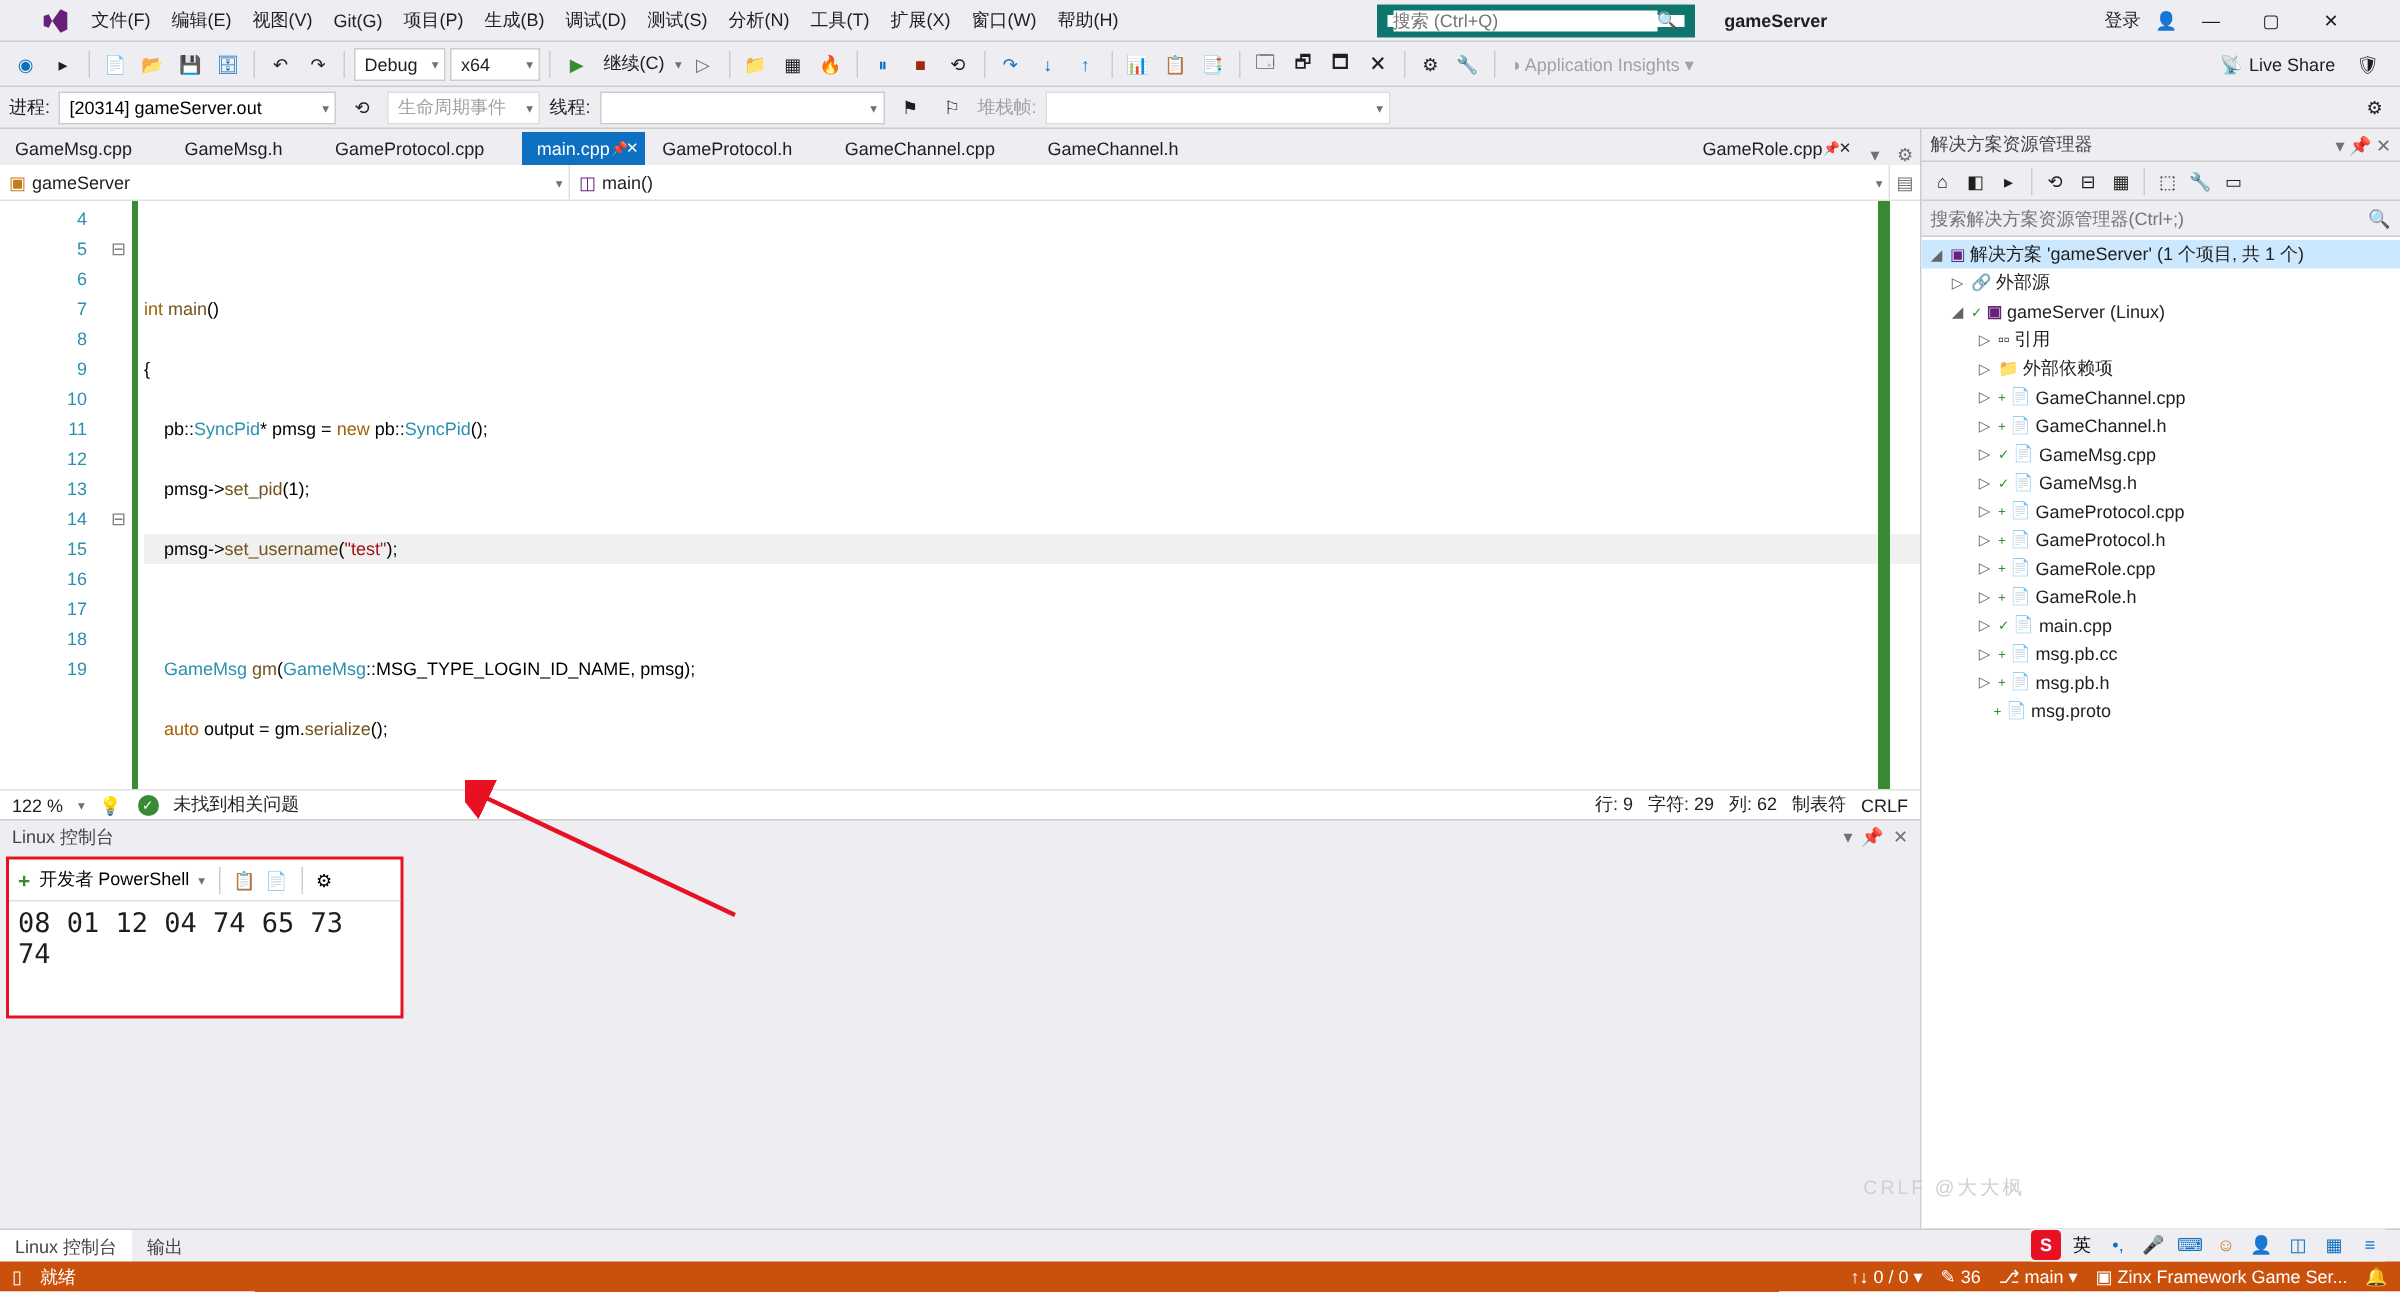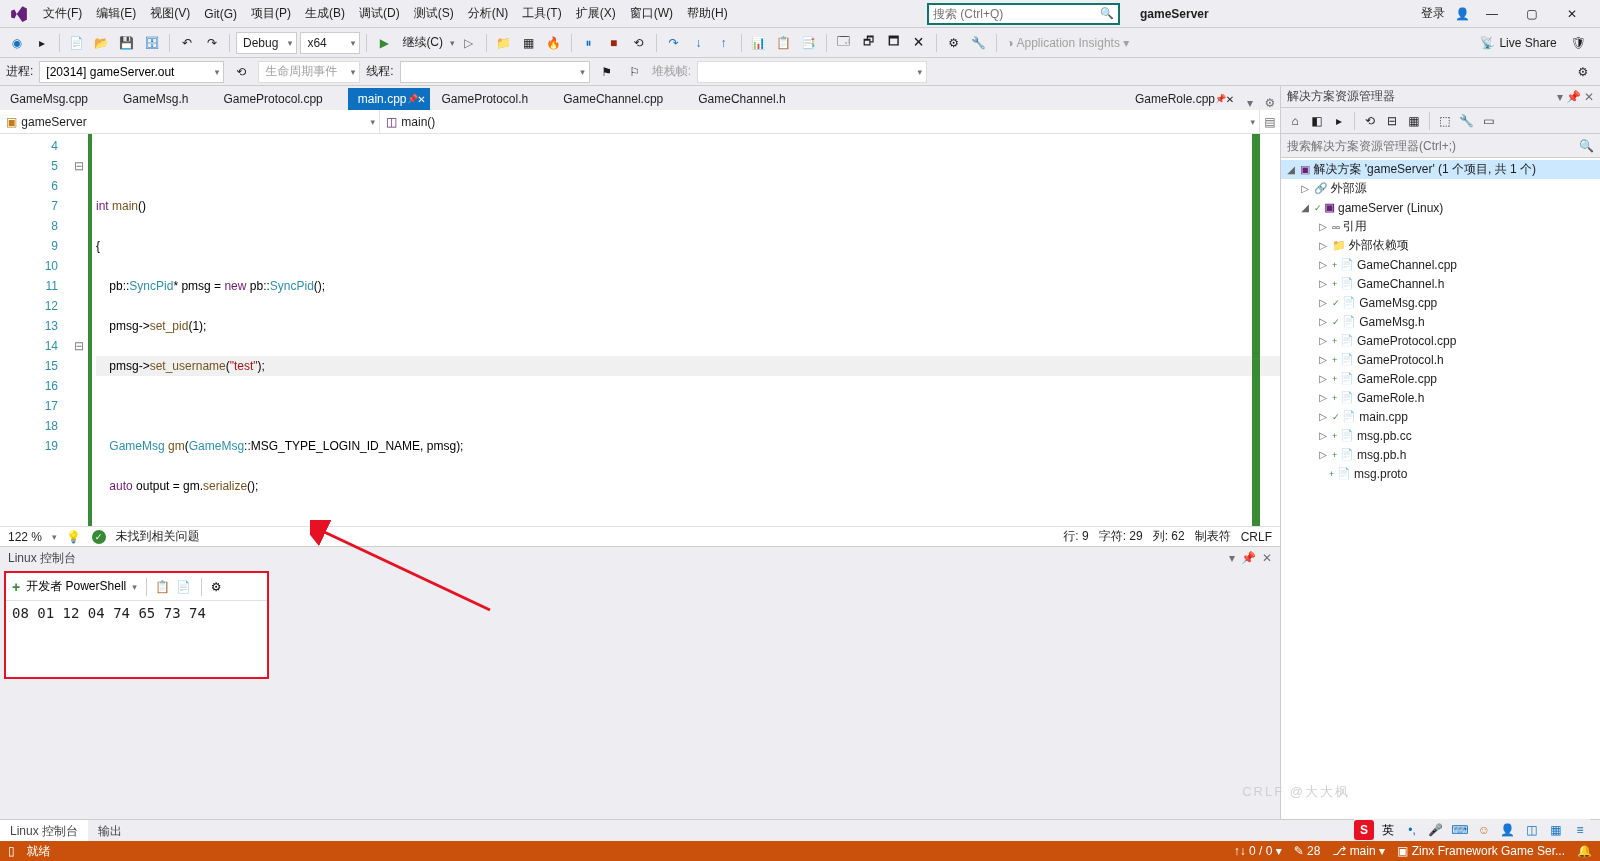--- a/index.html
+++ b/index.html
@@ -1,21 +1,21 @@
 <!DOCTYPE html>
 <html><head>
 <meta charset="utf-8">
 <style>
 *{margin:0;padding:0;box-sizing:border-box;font-family:"Microsoft YaHei","Segoe UI",Arial,sans-serif;font-size:12px}
 body{background:#eeeef2;overflow:hidden;width:1600px;height:861px;position:relative}
-.menubar{display:flex;align-items:center;height:28px;background:#eeeef2;padding:0 2px;border-bottom:1px solid #ccc}
+.menubar{display:flex;align-items:center;height:28px;background:#eeeef2;padding:0 20px;border-bottom:1px solid #ccc}
 .vs-logo{width:22px;height:22px;margin:0 6px;display:flex;align-items:center;justify-content:center}
 .vs-logo svg{width:18px;height:18px}
 .menu-item{padding:4px 7px;color:#1e1e1e;cursor:pointer}
-.search-box{margin-left:auto;width:193px;height:22px;border:2px solid #0f766e;background:#fff;display:flex;align-items:center;padding:0 4px}
+.search-box{margin-left:auto;width:212px;height:22px;border:7px solid #0f766e;background:#fff;display:flex;align-items:center;padding:0 4px}
 .search-box input{border:none;outline:none;flex:1;font-size:12px;color:#717171}
 .search-box .mag{color:#717171;font-size:11px}
 .app-title{padding:0 20px;font-weight:bold;color:#1e1e1e}
 .title-btns{margin-left:auto;display:flex;align-items:center;gap:4px;padding-right:8px}
 .login-lbl{color:#1e1e1e;margin-right:6px}
 .win-btn{width:36px;height:20px;display:flex;align-items:center;justify-content:center;color:#1e1e1e;cursor:pointer}
 .toolbar{display:flex;align-items:center;height:30px;background:#eeeef2;padding:0 6px;border-bottom:1px solid #ccc;gap:3px}
 .tb-btn{width:22px;height:22px;display:flex;align-items:center;justify-content:center;color:#1e1e1e;cursor:pointer;border-radius:2px}
 .tb-sep{width:1px;height:18px;background:#ccc;margin:0 3px}
 .tb-dd{height:22px;border:1px solid #ccc;background:#fff;padding:0 18px 0 6px;display:flex;align-items:center;position:relative;color:#1e1e1e;min-width:60px;cursor:pointer}
@@ -46,33 +46,33 @@
 .nav-split{width:20px;display:flex;align-items:center;justify-content:center;color:#717171}
 .code-area{flex:1;display:flex;overflow:hidden;background:#fff;position:relative}
 .gutter{width:70px;background:#fff;text-align:right;padding-right:12px;color:#2b91af;font-family:Consolas,monospace;line-height:20px;font-size:13px;padding-top:2px}
 .ln{height:20px}
 .outline-col{width:18px;background:#fff;font-family:Consolas,monospace;line-height:20px;font-size:11px;color:#808080;padding-top:2px}
 .outline-col div{height:20px;text-align:center;cursor:pointer}
 .margin-bar{position:absolute;left:88px;top:0;width:4px;height:100%;background:#388a34;z-index:2}
 .code{flex:1;font-family:Consolas,monospace;line-height:20px;font-size:13px;color:#000;padding-top:2px;padding-left:8px;white-space:pre}
 .code-line{height:20px}
 .right-margin{position:absolute;right:20px;top:0;width:8px;height:100%;background:#388a34}
-.kw{color:#701a75}
+.kw{color:#a16207}
 .type{color:#2b91af}
 .str{color:#a31515}
 .func{color:#74531f}
 .status-strip{height:20px;background:#fff;border-top:1px solid #e0e0e0;display:flex;align-items:center;padding:0 8px;gap:10px;color:#1e1e1e}
 .status-strip .ok-circle{width:14px;height:14px;border-radius:50%;background:#388a34;color:#fff;display:flex;align-items:center;justify-content:center;font-size:9px}
 .console-panel{background:#eeeef2;border-top:1px solid #ccc}
 .console-header{height:22px;display:flex;align-items:center;padding:0 8px;color:#444}
 .console-header .ctrls{margin-left:auto;display:flex;gap:6px;color:#717171;font-size:10px}
 .red-box{border:2px solid #e81123;margin:2px 4px;background:#fff;height:108px;width:265px}
 .console-tb{height:28px;display:flex;align-items:center;padding:0 6px;gap:6px;border-bottom:1px solid #e0e0e0}
 .plus-ico{color:#388a34;font-weight:bold;font-size:14px}
-.console-body{padding:4px 6px;font-family:Consolas,monospace;font-size:14px;color:#1e1e1e}
+.console-body{padding:4px 6px;font-family:Consolas,monospace;font-size:18px;color:#1e1e1e}
 .console-tabs{position:absolute;bottom:20px;left:0;display:flex;height:22px;background:#eeeef2;width:100%;border-top:1px solid #ccc}
 .ctab{padding:3px 10px;color:#444;cursor:pointer}
 .ctab.active{background:#fff}
 .sidebar{width:320px;background:#eeeef2;border-left:1px solid #ccc;display:flex;flex-direction:column}
 .sb-header{height:22px;display:flex;align-items:center;padding:0 6px;color:#444;border-bottom:1px solid #ccc}
 .sb-header .ctrls{margin-left:auto;display:flex;gap:3px;color:#717171;font-size:10px}
 .sb-toolbar{height:26px;display:flex;align-items:center;padding:0 4px;gap:2px;border-bottom:1px solid #ccc}
 .sb-tbtn{width:20px;height:20px;display:flex;align-items:center;justify-content:center;color:#1e1e1e;cursor:pointer}
 .sb-search{height:24px;border-bottom:1px solid #ccc;display:flex;align-items:center;padding:0 6px}
 .sb-search input{border:none;background:transparent;outline:none;flex:1;color:#717171;font-size:12px}
@@ -502,18 +502,18 @@
   <span class="ime-ico" style="color:#0e70c0">≡</span>
 </div>
 
 <div class="watermark">CRLF @大大枫</div>
 
 <div class="statusbar">
   <span>▯</span>
   <span>就绪</span>
   <div class="sb-right">
     <span>↑↓ <span>0 / 0</span> ▾</span>
-    <span>✎ <span>28</span></span>
+    <span>✎ <span>36</span></span>
     <span>⎇ <span>main</span> ▾</span>
     <span>▣ <span>Zinx Framework Game Ser...</span></span>
     <span>🔔</span>
   </div>
 </div>
 
 </body></html>

